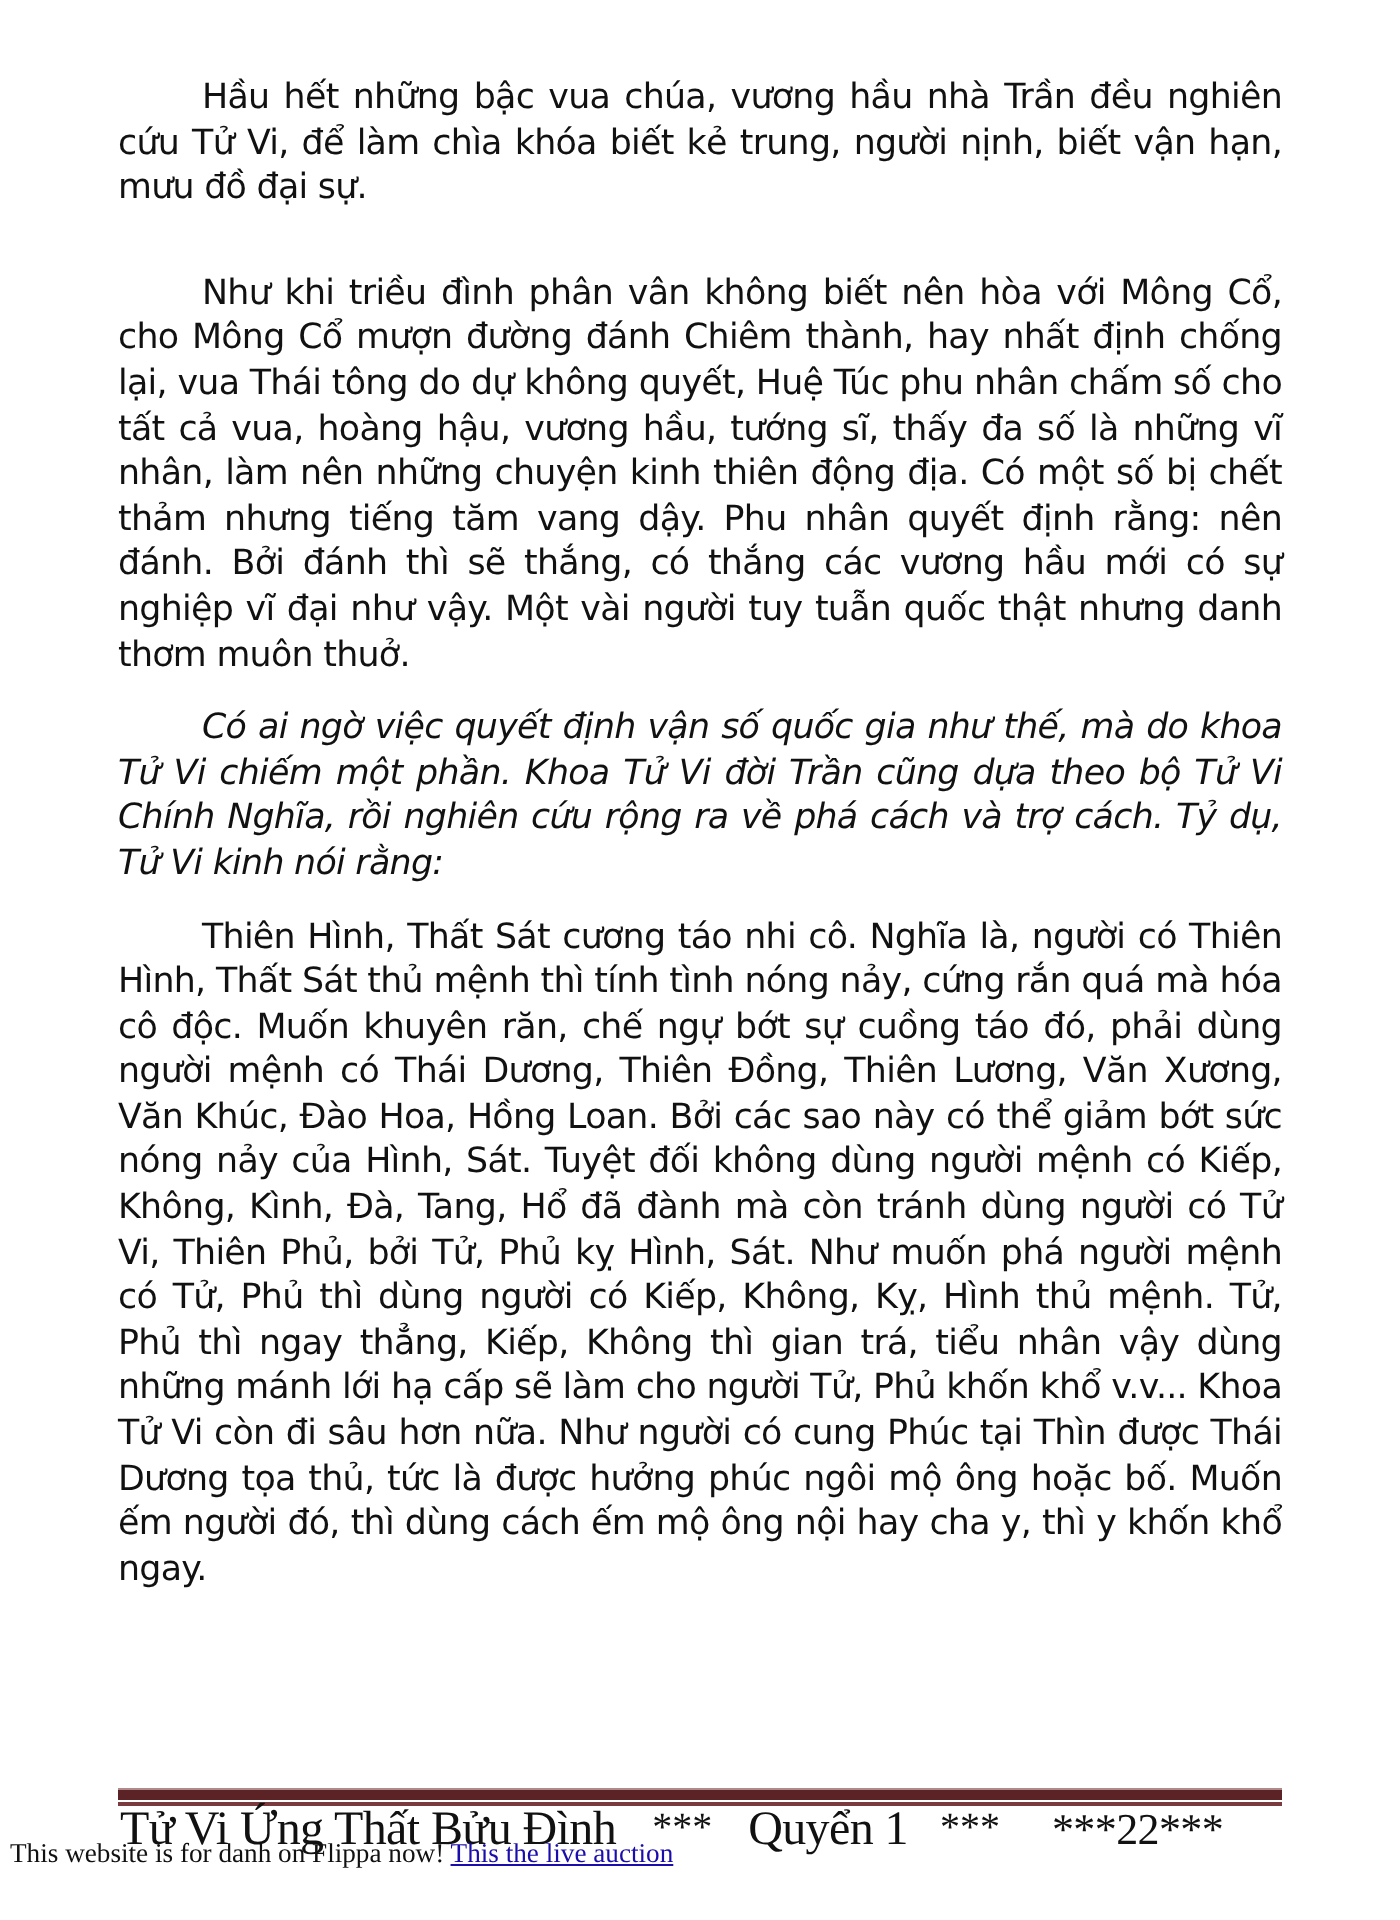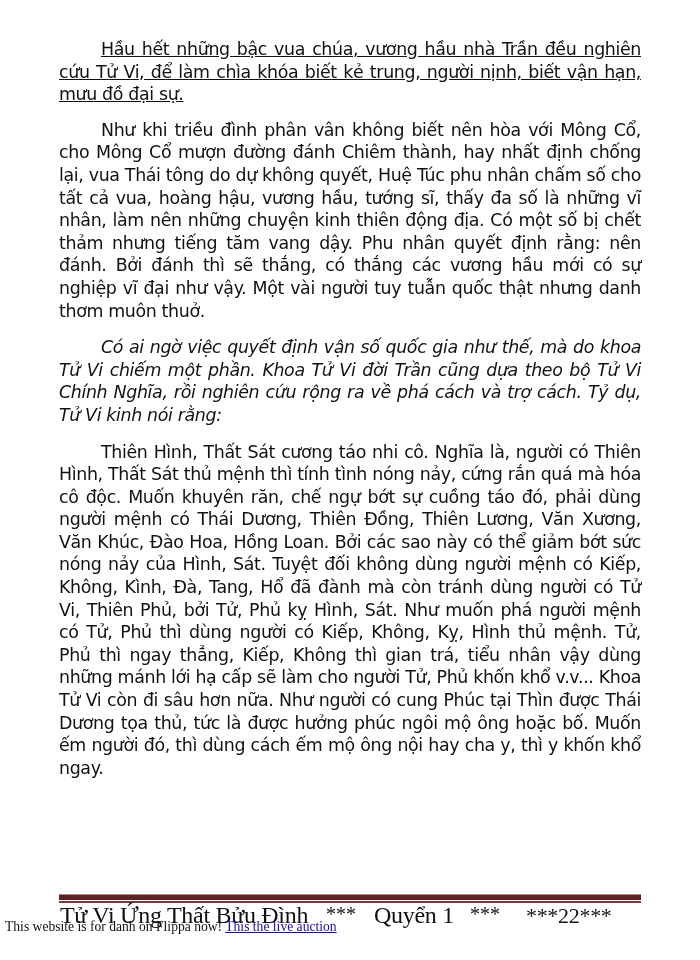--- a/index.html
+++ b/index.html
@@ -22,21 +22,21 @@
     font-family: "DejaVu Sans", sans-serif;
     font-size: 17.4px;
     line-height: 22.6px;
     letter-spacing: -0.35px;
     text-align: justify;
   }
   .para {
     margin: 0 0 12px 0;
     text-indent: 42px;
   }
-  .para.p1 { margin-bottom: 13px; text-decoration: underline; }
+  .para.p1 { margin-bottom: 30px; }
   .para.p2 { margin-bottom: 14px; }
   .para.p3 { margin-bottom: 14px; font-style: italic; }
   .para.p4 { margin-bottom: 12px; }
   .footer-rule {
     position: absolute;
     left: 59px;
     top: 894px;
     width: 582px;
     height: 9px;
   }

